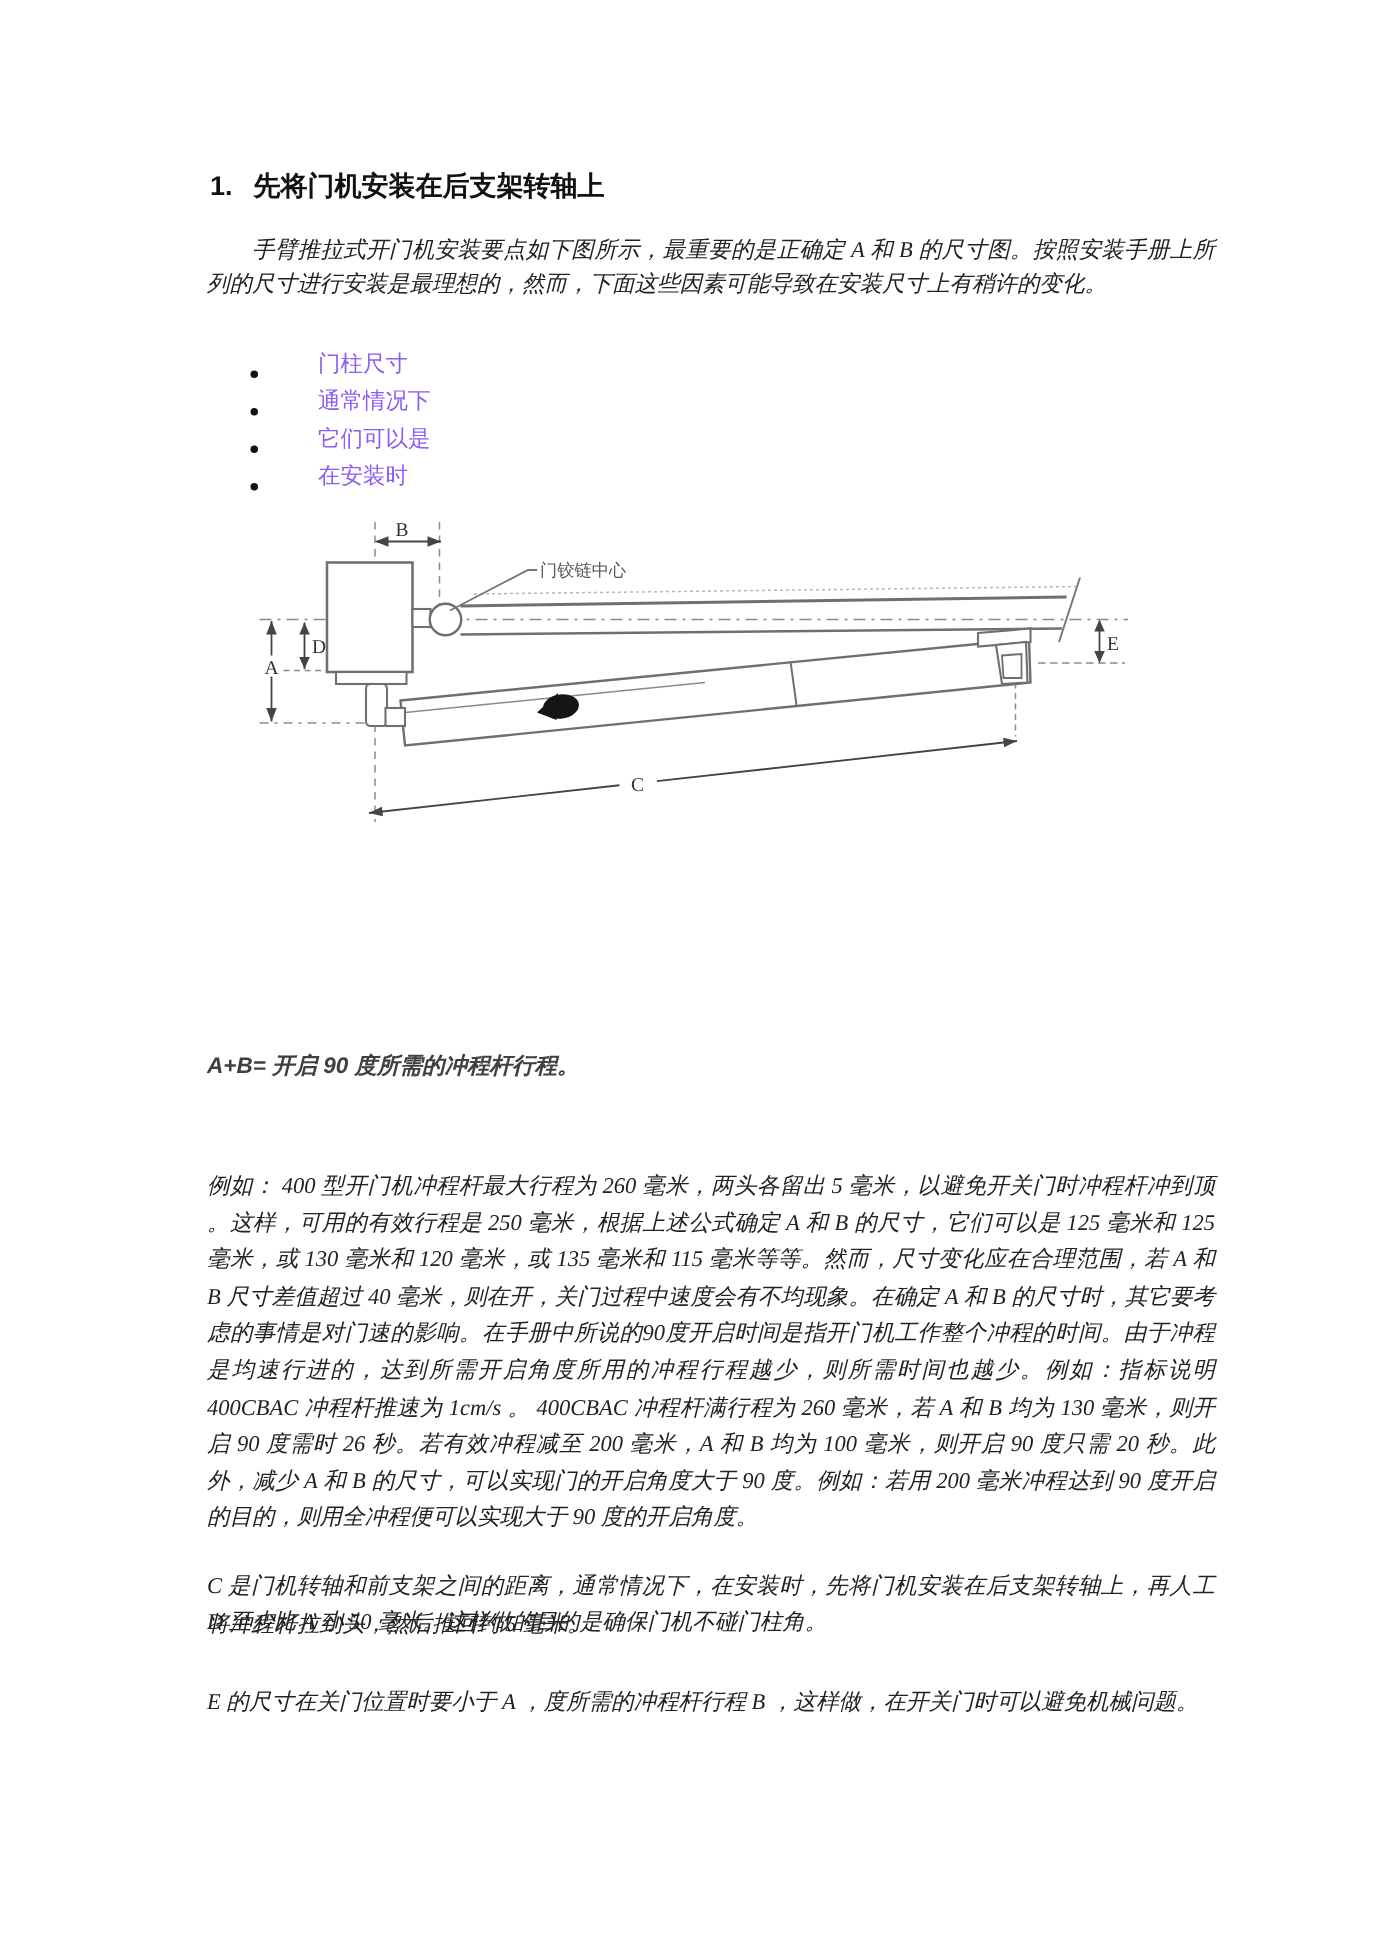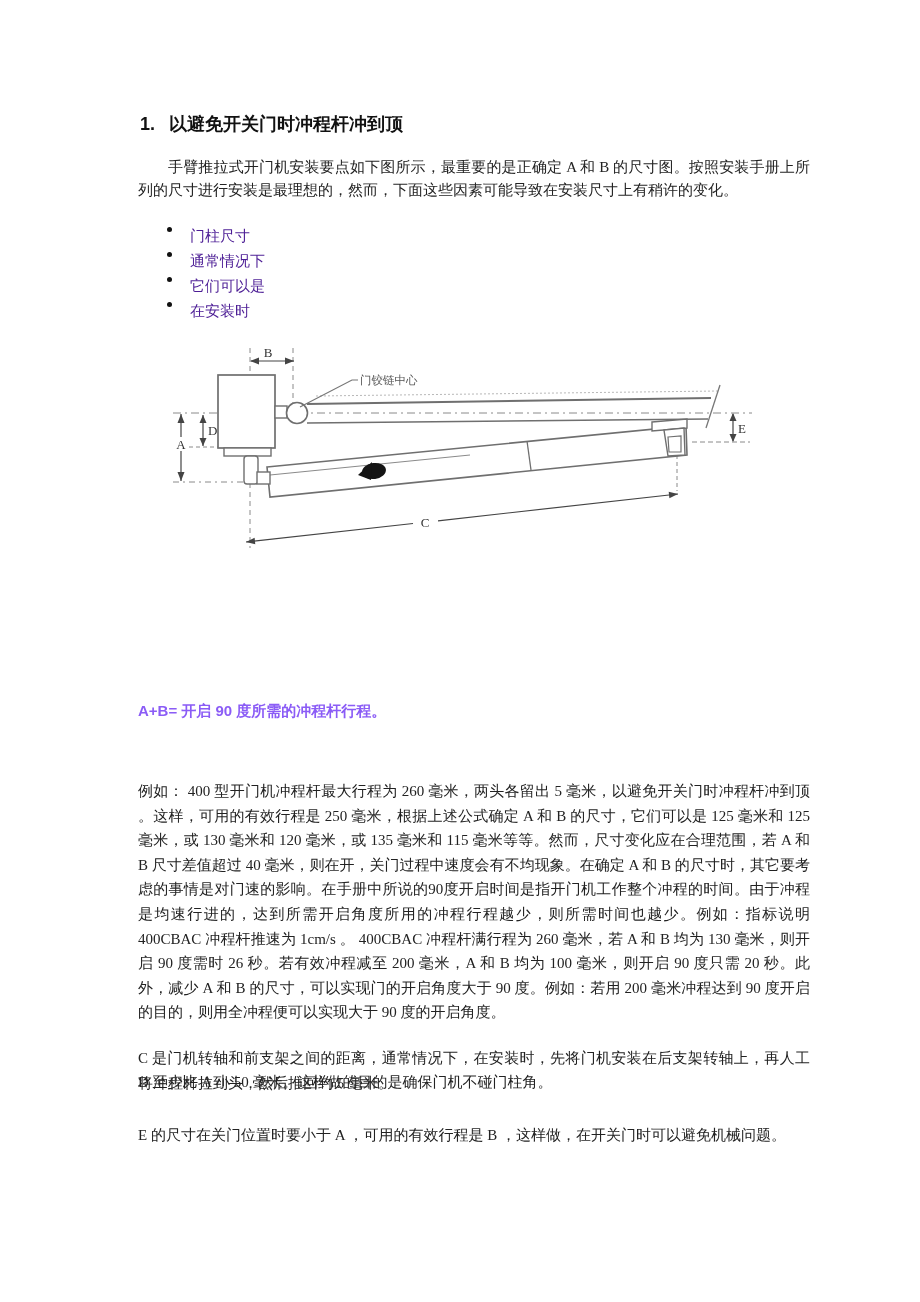--- a/index.html
+++ b/index.html
@@ -2,44 +2,44 @@
 <html><head>
 <meta charset="utf-8">
 <style>
   html,body{margin:0;padding:0;background:#fff;}
   .page{position:relative;width:920px;height:1302px;background:#ffffff;overflow:hidden;
         font-family:"Liberation Serif","DejaVu Serif",serif;color:#1f1f1f;}
   .title{position:absolute;left:140px;top:111px;margin:0;font-size:18px;line-height:26px;
          font-weight:bold;font-family:"Liberation Sans","DejaVu Sans",sans-serif;color:#111;
          display:flex;gap:14px;}
   .para{position:absolute;left:138px;width:672px;margin:0;font-size:15px;line-height:23px;
-        text-align:justify;color:#222;}
+        text-align:justify;color:#222;font-style:italic;}
   .p1{top:156px;text-indent:30px;}
   .p2{top:586px;}
   .p3{top:631px;}
-  .p4{top:699px;font-family:"Liberation Sans","DejaVu Sans",sans-serif;font-weight:bold;color:#8b5cf6;}
+  .p4{top:699px;font-family:"Liberation Sans","DejaVu Sans",sans-serif;font-weight:bold;color:#404040;}
   .p5{top:779px;line-height:24.6px;}
   .p6{top:1046px;line-height:25px;}
   .p7{top:1070px;line-height:25px;}
   .p8{top:1123px;line-height:25px;}
   .bullets{position:absolute;left:167px;top:227px;margin:0;padding:0;list-style:none;}
-  .bullets li{height:25px;display:flex;align-items:flex-start;font-size:15px;color:#4c1d95;}
+  .bullets li{height:25px;display:flex;align-items:flex-end;font-size:15px;color:#8b5cf6;gap:22px;}
   .bullets .dot{width:5px;height:5px;border-radius:50%;background:#111;margin-right:18px;flex:0 0 auto;}
   .diagram{position:absolute;left:165px;top:342px;width:600px;height:215px;}
   .dimtext{font-family:"Liberation Serif","DejaVu Serif",serif;font-size:13px;fill:#333;}
   .cntext{font-family:"Liberation Sans","DejaVu Sans",sans-serif;font-size:11.5px;fill:#555;}
 </style>
 </head>
 <body>
 
 <div class="page">
 
   <h1 class="title">
     <span>1.</span>
-    <span>以避免开关门时冲程杆冲到顶</span>
+    <span>先将门机安装在后支架转轴上</span>
   </h1>
 
   <p class="para p1">手臂推拉式开门机安装要点如下图所示，最重要的是正确定 A 和 B 的尺寸图。按照安装手册上所列的尺寸进行安装是最理想的，然而，下面这些因素可能导致在安装尺寸上有稍许的变化。</p>
 
   <ul class="bullets">
     <li>
       <span class="dot"></span>
       <span>门柱尺寸</span>
     </li>
     <li>
@@ -138,15 +138,15 @@
       <polygon points="246,542 255.3,544.2 254.6,537.8" stroke="none"></polygon>
       <polygon points="678,494 669.4,498.2 668.7,491.8" stroke="none"></polygon>
       <text class="dimtext" x="425" y="527" stroke="none" text-anchor="middle" font-size="14">C</text>
     </g>
   </svg>
 
   <p class="para p4">A+B= 开启 90 度所需的冲程杆行程。</p>
   <p class="para p5">例如： 400 型开门机冲程杆最大行程为 260 毫米，两头各留出 5 毫米，以避免开关门时冲程杆冲到顶 。这样，可用的有效行程是 250 毫米，根据上述公式确定 A 和 B 的尺寸，它们可以是 125 毫米和 125 毫米，或 130 毫米和 120 毫米，或 135 毫米和 115 毫米等等。然而，尺寸变化应在合理范围，若 A 和 B 尺寸差值超过 40 毫米，则在开，关门过程中速度会有不均现象。在确定 A 和 B 的尺寸时，其它要考虑的事情是对门速的影响。在手册中所说的90度开启时间是指开门机工作整个冲程的时间。由于冲程是均速行进的，达到所需开启角度所用的冲程行程越少，则所需时间也越少。例如：指标说明 400CBAC 冲程杆推速为 1cm/s 。 400CBAC 冲程杆满行程为 260 毫米，若 A 和 B 均为 130 毫米，则开启 90 度需时 26 秒。若有效冲程减至 200 毫米，A 和 B 均为 100 毫米，则开启 90 度只需 20 秒。此外，减少 A 和 B 的尺寸，可以实现门的开启角度大于 90 度。例如：若用 200 毫米冲程达到 90 度开启的目的，则用全冲程便可以实现大于 90 度的开启角度。</p>
   <p class="para p6">C 是门机转轴和前支架之间的距离，通常情况下，在安装时，先将门机安装在后支架转轴上，再人工将冲程杆拉到头，然后推回约 5 毫米。</p>
   <p class="para p7">D 至少比 A 小 50 毫米。这样做的目的是确保门机不碰门柱角。</p>
-  <p class="para p8">E 的尺寸在关门位置时要小于 A ，可用的有效行程是 B ，这样做，在开关门时可以避免机械问题。</p>
+  <p class="para p8">E 的尺寸在关门位置时要小于 A ，度所需的冲程杆行程 B ，这样做，在开关门时可以避免机械问题。</p>
 
 </div>
 
 </body></html>

